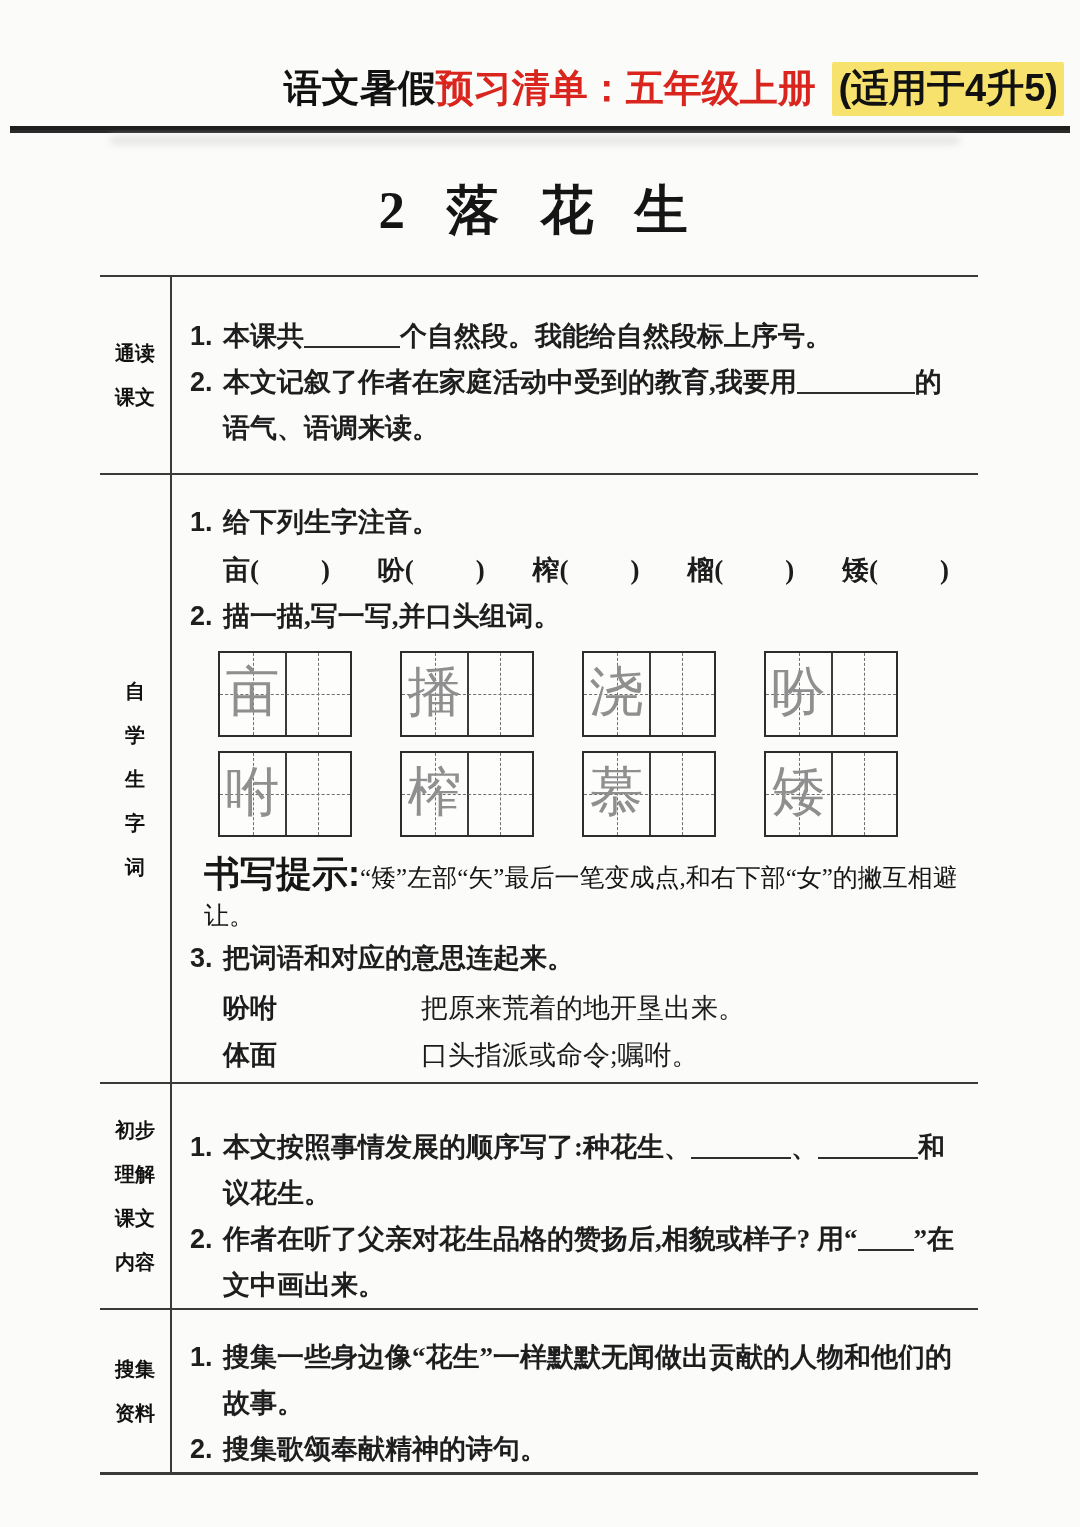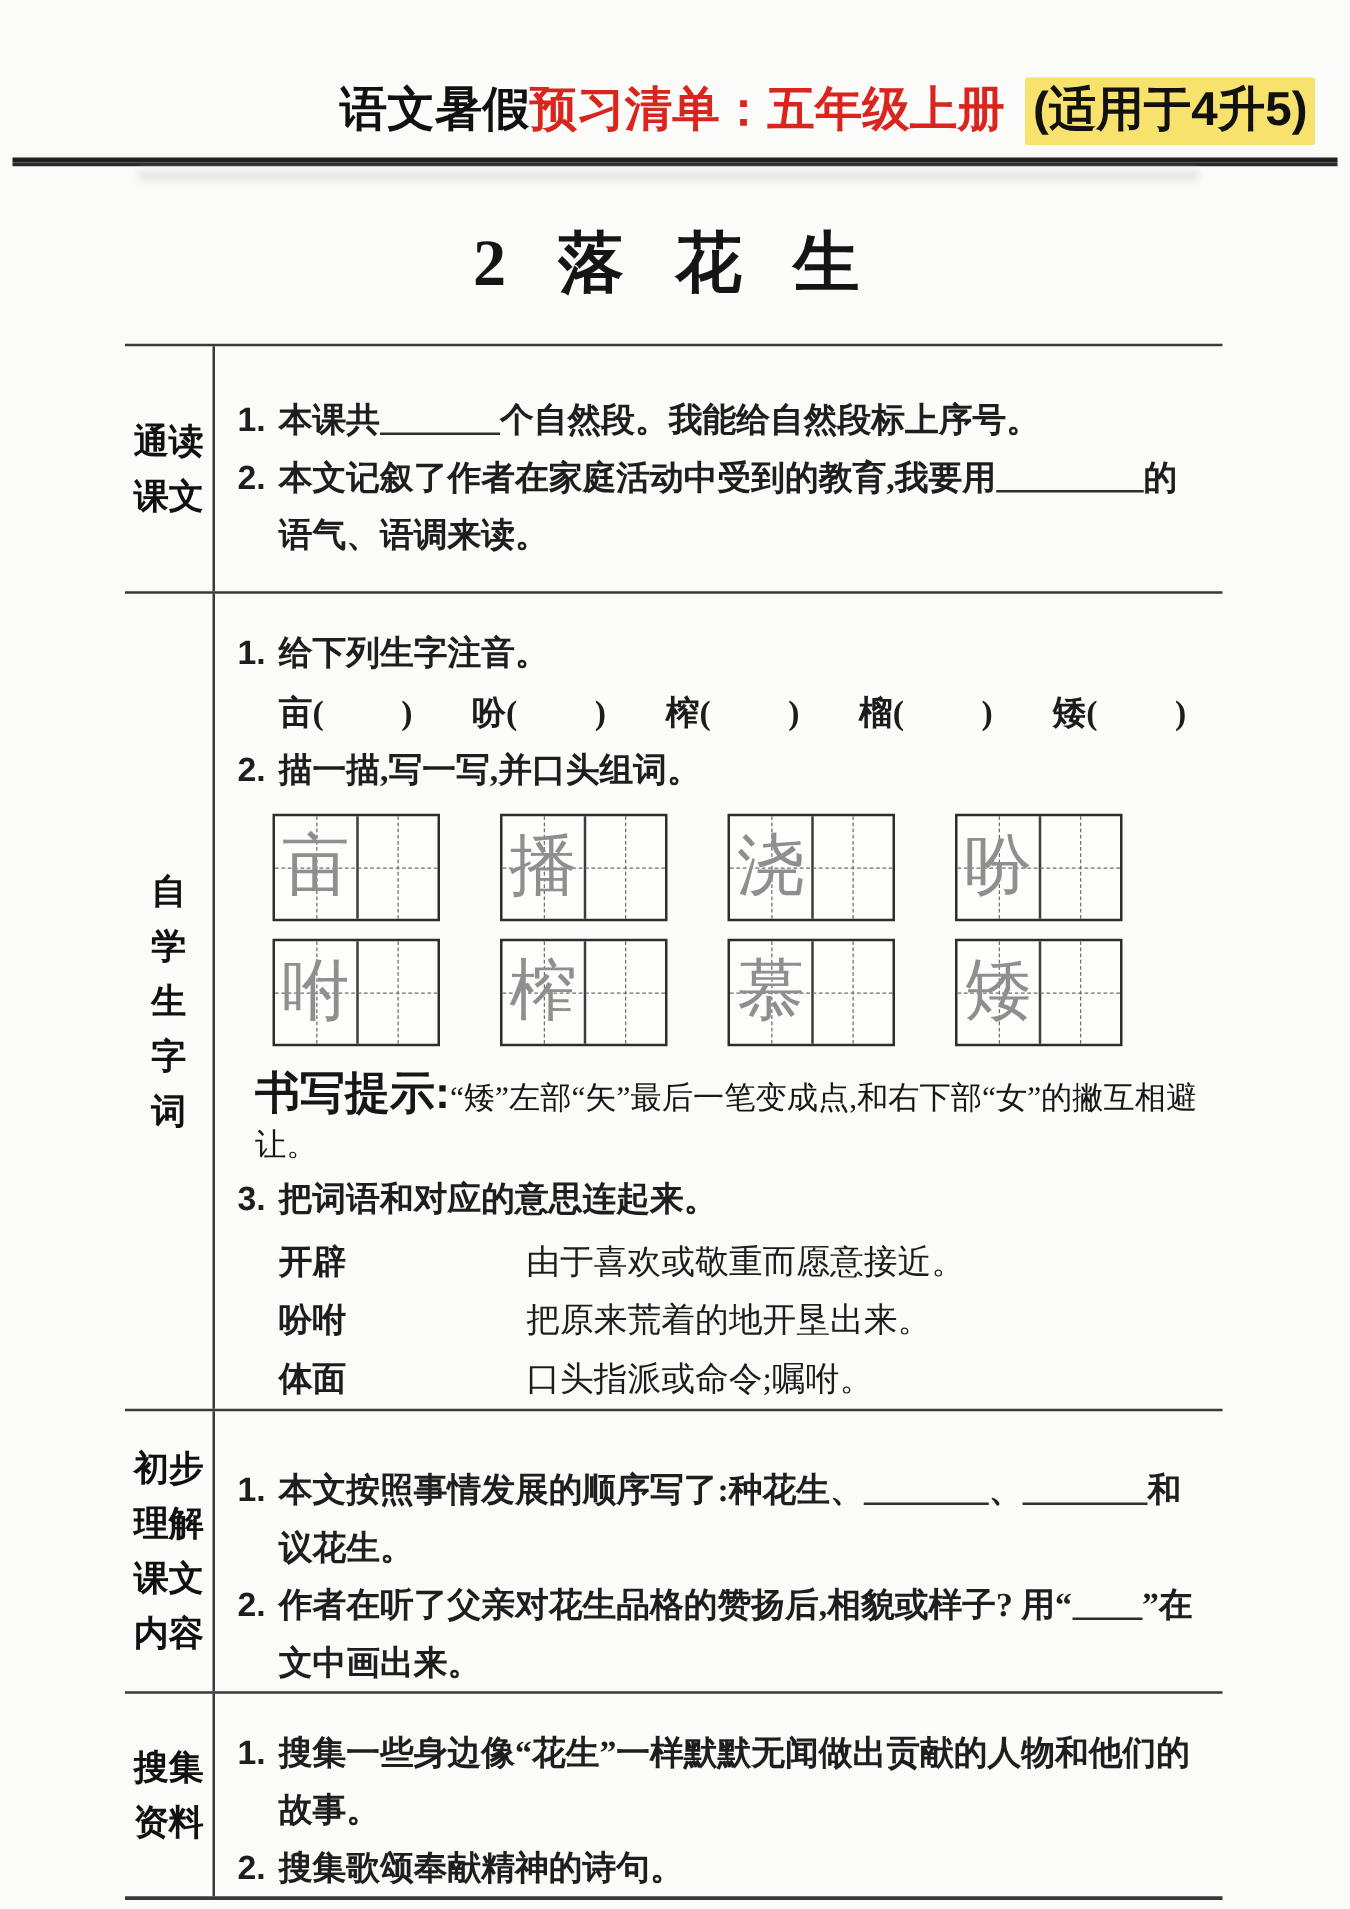--- a/index.html
+++ b/index.html
@@ -14,21 +14,21 @@
   body{
     background:#fbfbfa;
     color:var(--ink);
     font-family:"Liberation Serif","DejaVu Serif",serif;
     overflow:hidden;
     position:relative;
   }
   
   .header{
     margin-top:62px;
-    padding-right:28px;
+    padding-right:16px;
     text-align:right;
     font-family:"Liberation Sans","DejaVu Sans",sans-serif;
     font-weight:bold;
     font-size:38px;
     line-height:48px;
     white-space:nowrap;
     margin-left:16px;
   }
   .header .black{color:#111;}
   .header .red{color:var(--red);}
@@ -78,21 +78,21 @@
   }
   .srow:last-child{border-bottom:3px solid var(--line);}
   .labelcell{
     border-right:2px solid var(--line);
     display:flex;
     flex-direction:column;
     align-items:center;
     justify-content:center;
     font-family:"Liberation Sans","DejaVu Sans",sans-serif;
     font-weight:bold;
-    font-size:28px;
+    font-size:20px;
     line-height:44px;
     color:#111;
     text-align:center;
   }
   .contentcell{padding:0 10px 0 18px;}
   .r1 .contentcell{padding-top:36px;}  .r1{min-height:198px;}
   .r2 .contentcell{padding-top:24px;}  .r2{min-height:609px;}
   .r3 .contentcell{padding-top:40px;}  .r3{min-height:203px;}
   .r4 .contentcell{padding-top:24px;}  .r4{min-height:118px;}
   .item{
@@ -324,24 +324,20 @@
       <div class="tip">
         <span class="tip-head">书写提示:</span><span>“矮”左部“矢”最后一笔变成点,和右下部“女”的撇互相避让。</span>
       </div>
 
       <div class="item">
         <span class="num">3.</span><span>把词语和对应的意思连起来。</span>
       </div>
 
       <div class="match">
         <div class="match-row">
-          <span class="mword">开辟</span>
-          <span class="mmean">由于喜欢或敬重而愿意接近。</span>
-        </div>
-        <div class="match-row">
           <span class="mword">吩咐</span>
           <span class="mmean">把原来荒着的地开垦出来。</span>
         </div>
         <div class="match-row">
           <span class="mword">体面</span>
           <span class="mmean">口头指派或命令;嘱咐。</span>
         </div>
       </div>
     </div>
   </div>

